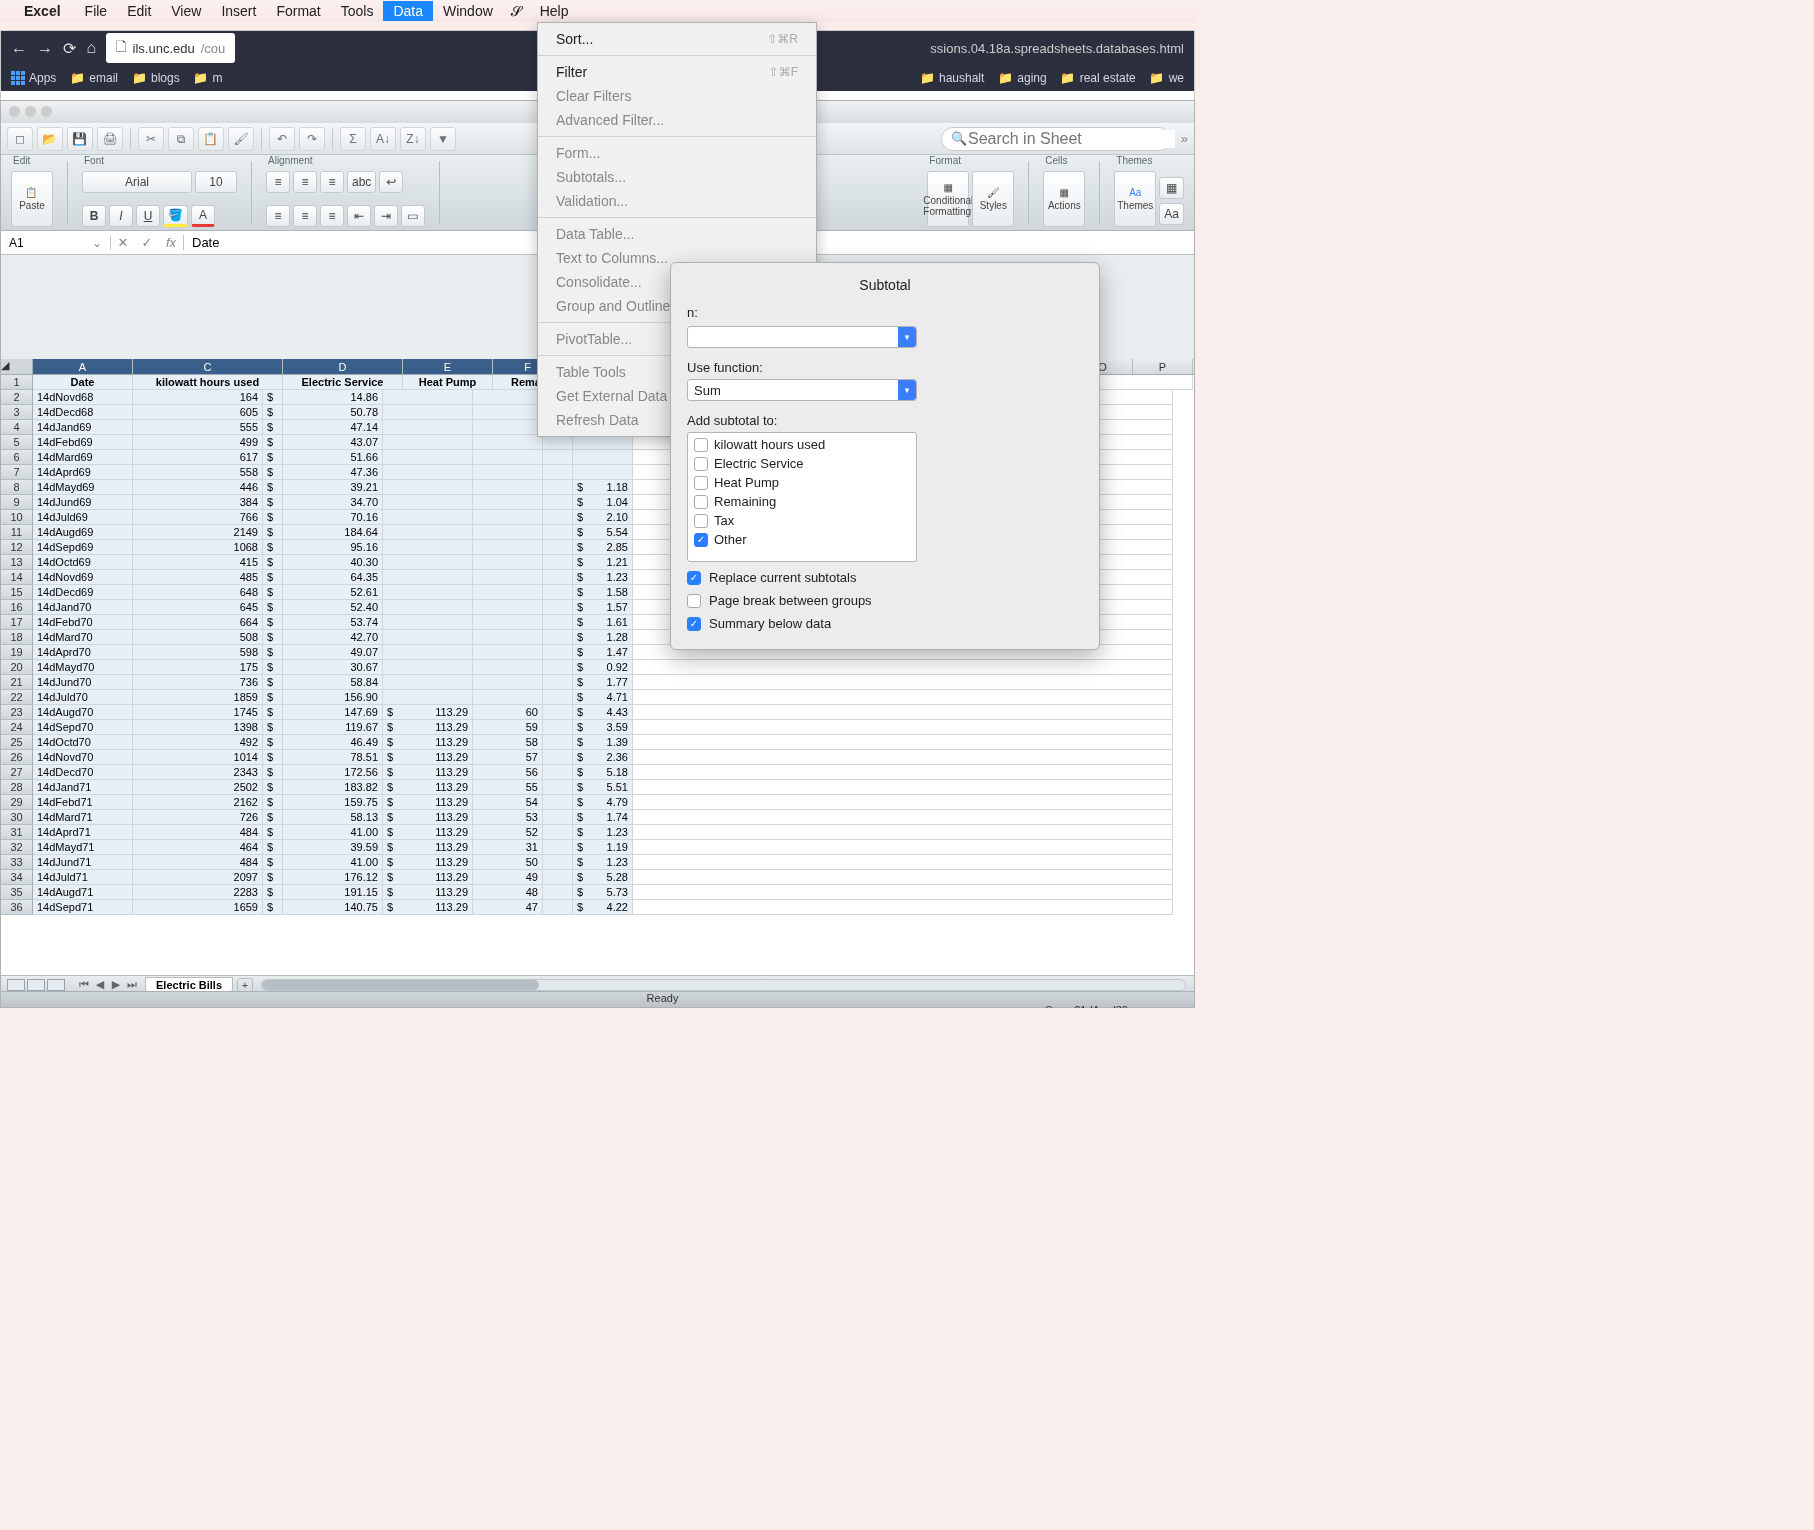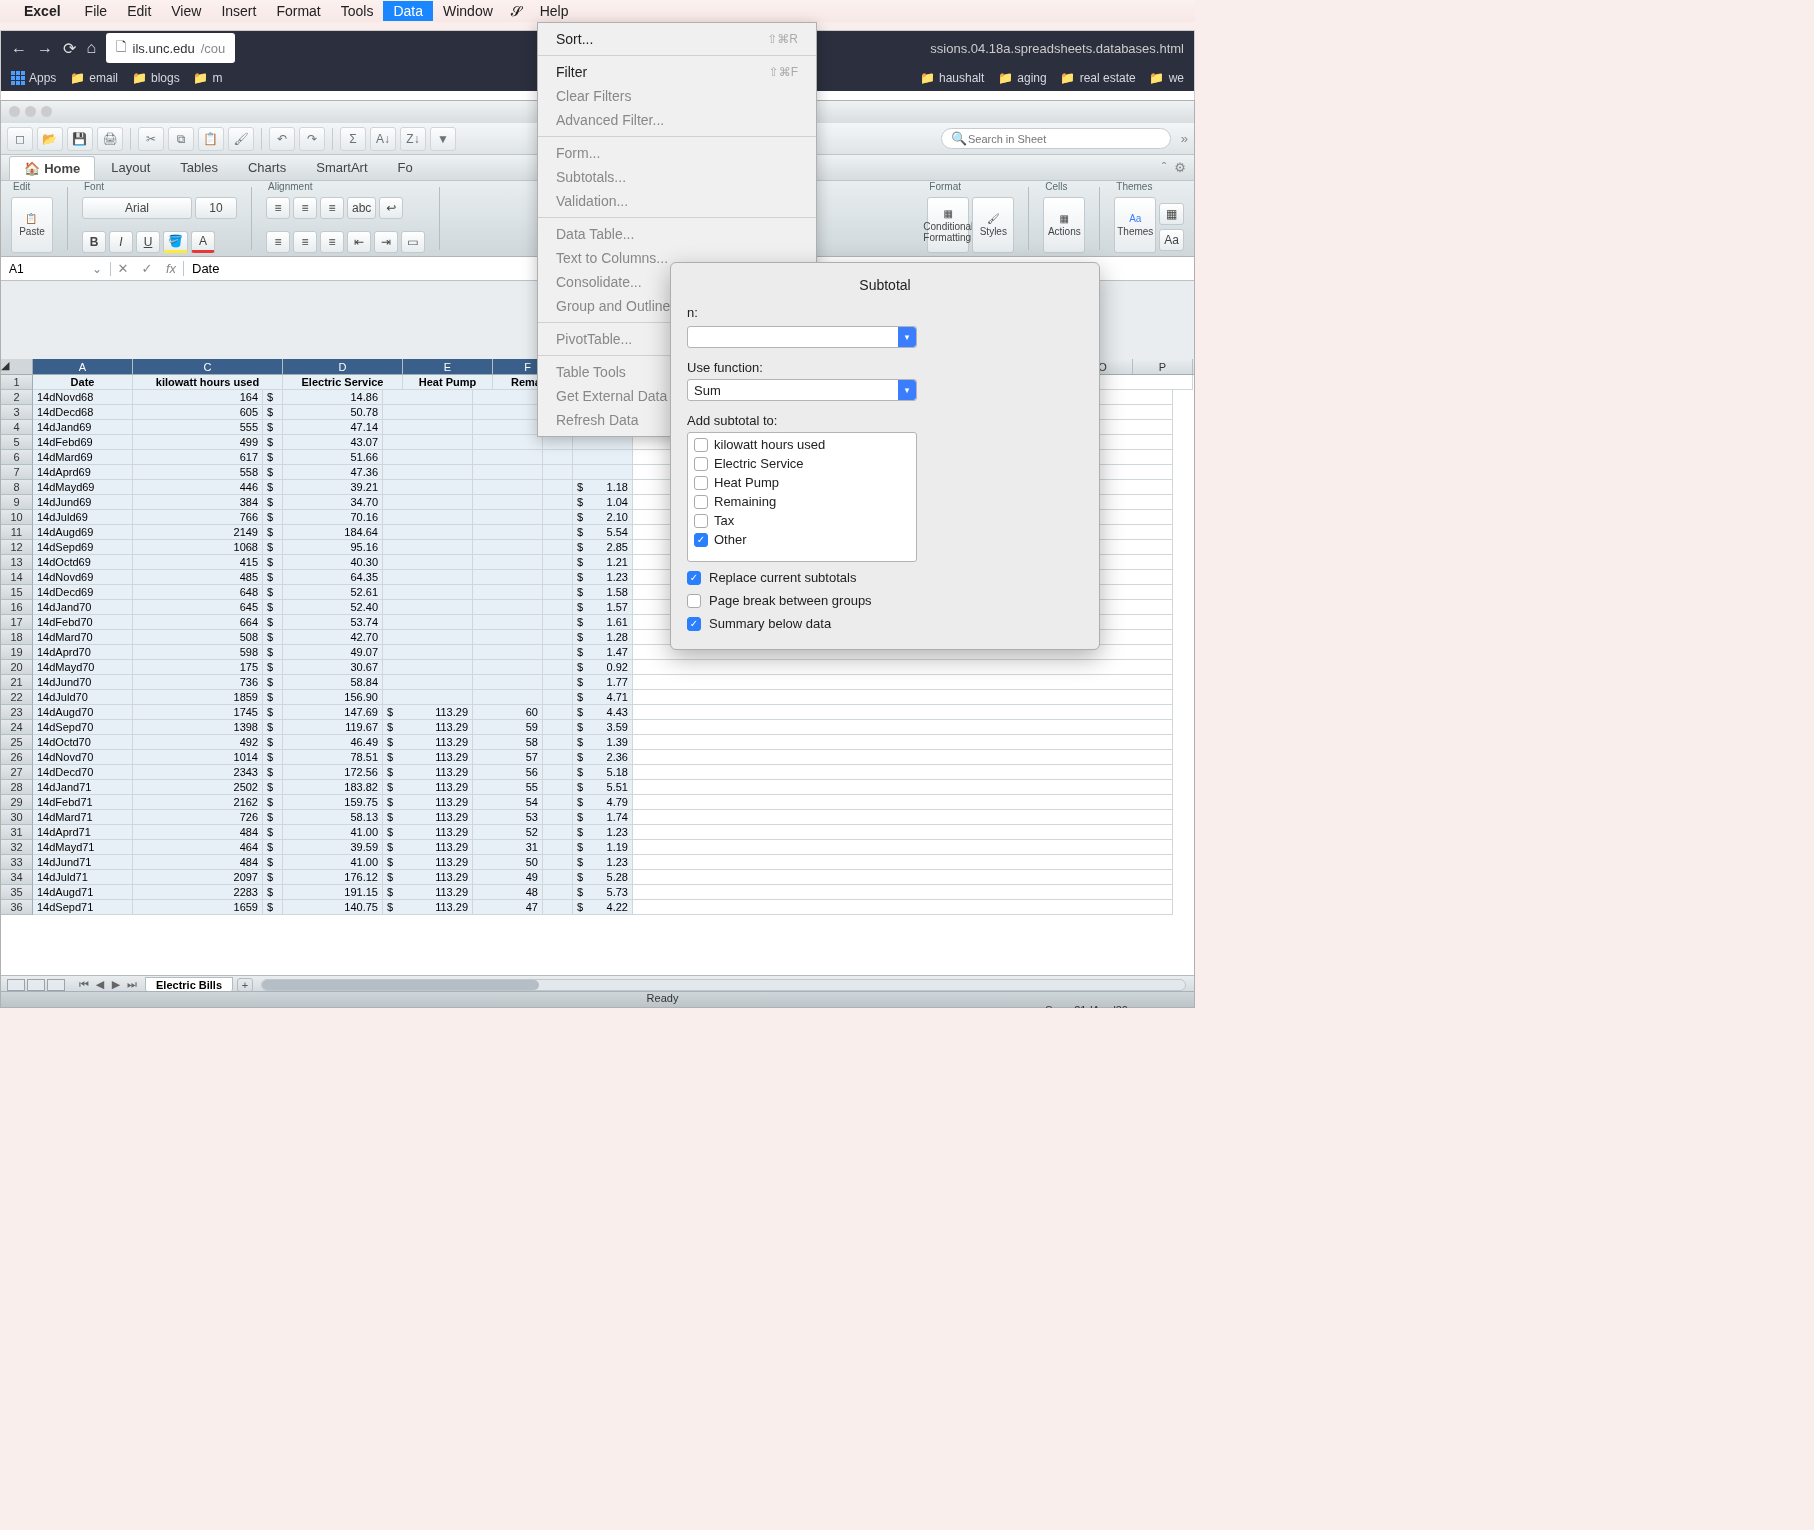--- a/index.html
+++ b/index.html
@@ -40,21 +40,21 @@
 
 
 .excel-window { position:absolute; top:100px; left:0; right:0; bottom:0; background:#e9edef; border:1px solid #b0b0b0; }
 .excel-titlebar { height:22px; display:flex; align-items:center; padding:0 8px; gap:6px; background:linear-gradient(#f0f3f4,#d8dde0);}
 .excel-titlebar .traffic span{width:11px;height:11px;border-radius:50%;background:#ccc;display:inline-block;margin-right:5px;}
 .excel-titlebar .doc-title { flex:1; text-align:center; font-size:12px; color:#666; display:flex;align-items:center;justify-content:center;gap:6px;}
 .excel-toolbar { height:32px; background:linear-gradient(#f3f6f7,#dfe4e7); border-bottom:1px solid #bfc5c8; display:flex;align-items:center;padding:0 6px;gap:4px;}
 .tb-icon { width:26px;height:24px;border:1px solid #d0d5d8;border-radius:3px;background:linear-gradient(#fcfdfe,#e6ebed);display:flex;align-items:center;justify-content:center;color:#6a7379;font-size:12px;}
 .tb-sep { width:1px;height:22px;background:#c5cbcf;margin:0 3px;}
 .search-box { margin-left:auto; display:flex;align-items:center;border:1px solid #c5cbcf;border-radius:12px;background:#fff;padding:2px 10px;width:230px;}
-.search-box input{border:none;outline:none;font-size:11px;flex:1;color:#c2410c;}
+.search-box input{border:none;outline:none;font-size:16px;flex:1;color:#c2410c;}
 .ribbon-tabs { height:26px; background:linear-gradient(#eef2f3,#d6dcdf); display:flex;align-items:center;padding:0 8px;gap:2px;border-bottom:1px solid #bfc5c8;}
 .ribbon-tab { padding:4px 14px;font-size:13px;color:#444;border-radius:3px 3px 0 0;}
 .ribbon-tab.home{background:#fff;border:1px solid #bfc5c8;border-bottom:none;font-weight:bold;}
 .ribbon-tab .home-icon{margin-right:4px;color:#777;}
 .ribbon-right{margin-left:auto;display:flex;gap:8px;color:#888;}
 .ribbon-strip { height:76px; background:linear-gradient(#e9eef0,#cfd7db); border-bottom:1px solid #aeb6bb;display:flex;padding:2px 6px;gap:8px;}
 .rib-group{display:flex;flex-direction:column;position:relative;padding:2px 4px;}
 .rib-group-label{position:absolute;top:-2px;left:6px;font-size:10px;color:#5a6a72;}
 .rib-row{display:flex;gap:3px;margin-top:12px;align-items:center;}
 .rib-btn{height:22px;min-width:24px;border:1px solid #c3cacd;background:linear-gradient(#fff,#e7ecee);border-radius:3px;display:flex;align-items:center;justify-content:center;font-size:12px;color:#444;padding:0 4px;}
@@ -252,32 +252,20 @@
     <div class="tb-icon">Σ</div>
     <div class="tb-icon">A↓</div>
     <div class="tb-icon">Z↓</div>
     <div class="tb-icon">▼</div>
     <div class="search-box">
       <span>🔍</span>
       <input placeholder="Search in Sheet" style="">
     </div>
     <span style="margin-left:6px;color:#888">»</span>
   </div>
-  <div class="ribbon-tabs">
-    <div class="ribbon-tab home"><span class="home-icon">🏠</span><span>Home</span></div>
-    <div class="ribbon-tab">Layout</div>
-    <div class="ribbon-tab">Tables</div>
-    <div class="ribbon-tab">Charts</div>
-    <div class="ribbon-tab">SmartArt</div>
-    <div class="ribbon-tab">Fo</div>
-    <div class="ribbon-right">
-        <span>ˆ</span>
-        <span>⚙</span>
-      </div>
-  </div>
   <div class="ribbon-strip">
     <div class="rib-group">
       <div class="rib-group-label">Edit</div>
       <div class="rib-row">
           <div class="rib-btn rib-big">📋<span>Paste</span></div>
         </div>
     </div>
     <div class="rib-sep"></div>
     <div class="rib-group">
       <div class="rib-group-label">Font</div>

